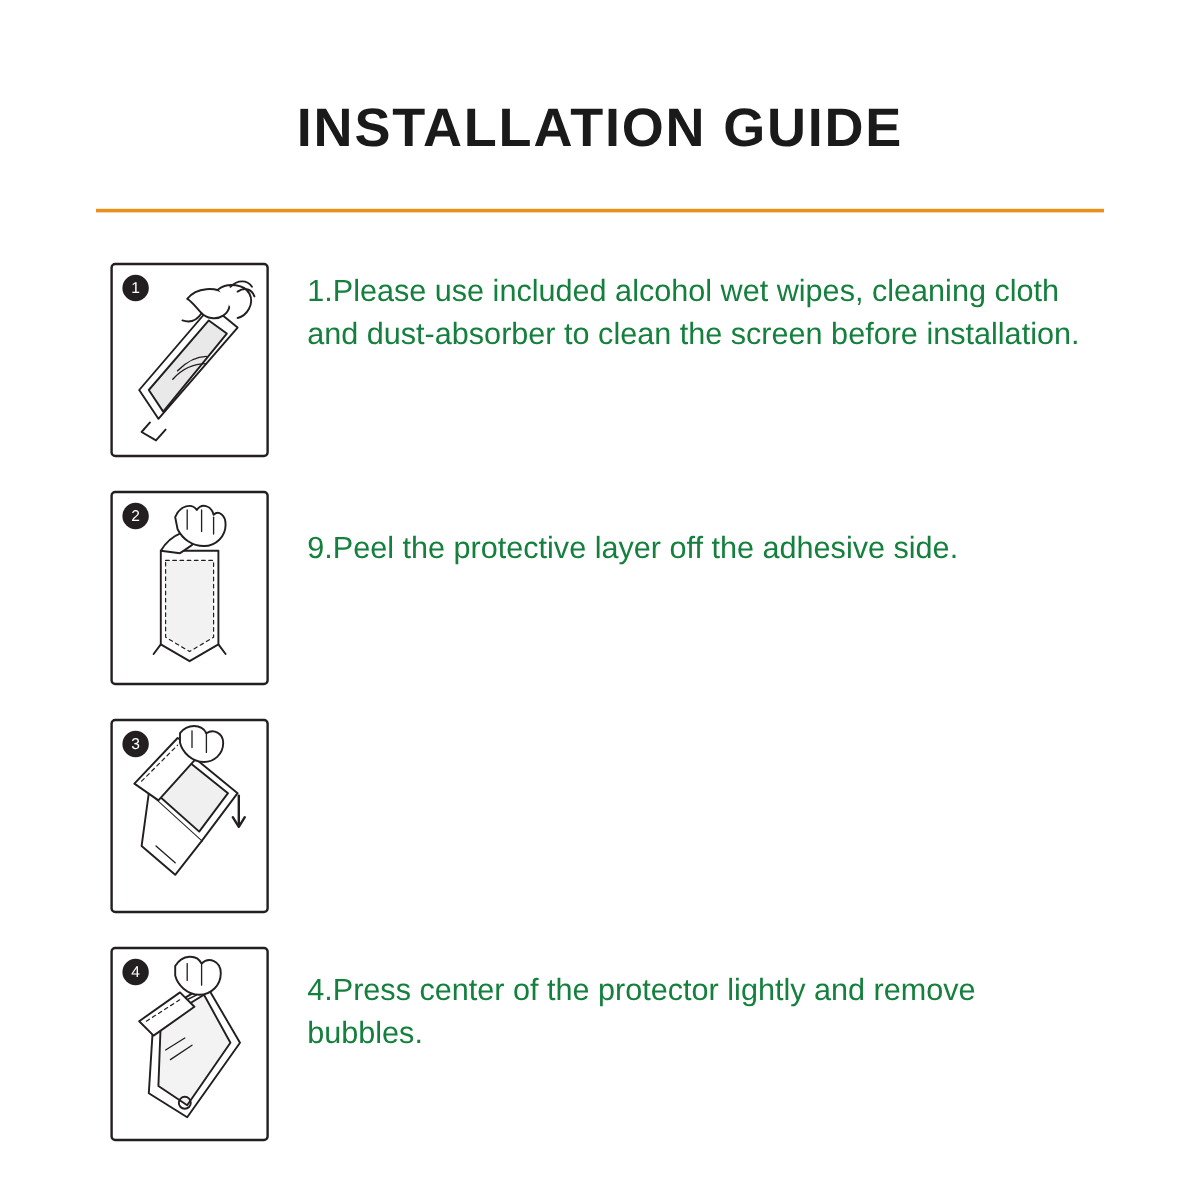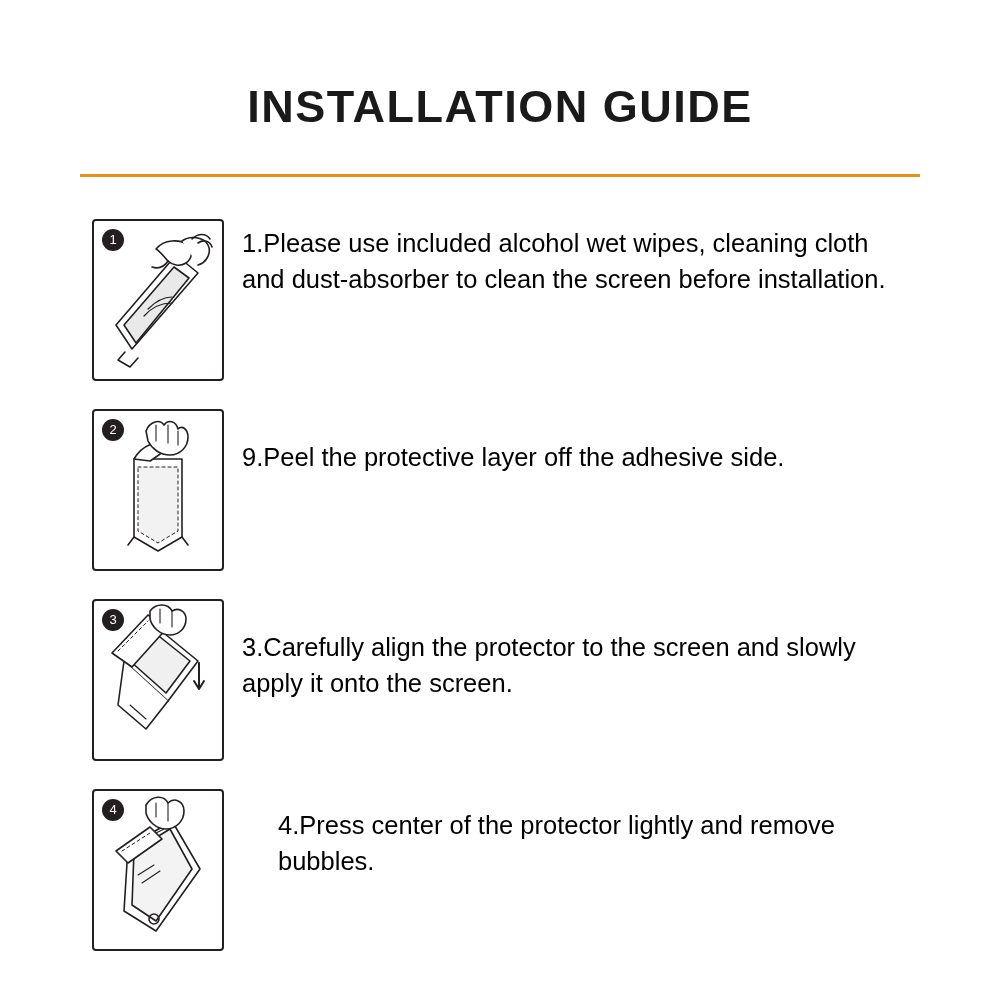--- a/index.html
+++ b/index.html
@@ -68,35 +68,34 @@
     line-height: 22px;
     text-align: center;
     font-family: "Liberation Sans", sans-serif;
     z-index: 5;
   }
   .art {
     position: absolute;
     inset: 0;
   }
   .step-text {
-    padding-left: 18px;
+    padding-left: 32px;
     padding-top: 6px;
     font-size: 25.5px;
     line-height: 1.42;
-    color: #000000;
+    color: #15803d;
     font-family: "Liberation Sans", sans-serif;
     max-width: 680px;
   }
   #step-2 .step-text,
   #step-3 .step-text {
     padding-top: 30px;
   }
   #step-4 .step-text {
     padding-top: 18px;
-    margin-left: 36px;
   }
   #step-3 .step-text { max-width: 700px; }
 </style>
 </head>
 <body>
 
 <div class="page">
 
   <div class="title">INSTALLATION GUIDE</div>
   <div class="rule"></div>
@@ -170,21 +169,20 @@
 
             <path d="M56 10 C62 2 74 2 78 10 C84 6 92 10 92 18 C92 28 84 34 76 34 C66 34 58 26 56 18 Z" fill="#ffffff"></path>
             <path d="M66 8 L66 22" stroke-width="1.1"></path>
             <path d="M78 10 L78 26" stroke-width="1.1"></path>
 
             <path d="M105 62 L105 86" stroke-width="2"></path>
             <path d="M100 80 L105 88 L110 80" stroke-width="2" fill="none"></path>
           </g>
         </svg>
       </div>
-      <div class="step-text">3.Carefully align the protector to  the screen and slowly apply it onto the screen.</div>
     </div>
 
     <div class="step" id="step-4">
       <div class="thumb">
         <div class="badge">4</div>
         <svg class="art" viewBox="0 0 128 158">
           <g fill="none" stroke="#231f20" stroke-width="1.6" stroke-linejoin="round" stroke-linecap="round">
 
             <path d="M34 56 L78 30 L106 78 L62 140 L30 120 Z" fill="#ffffff"></path>
             <path d="M40 60 L76 38 L98 78 L62 130 L38 114 Z" fill="#f3f3f3"></path>

